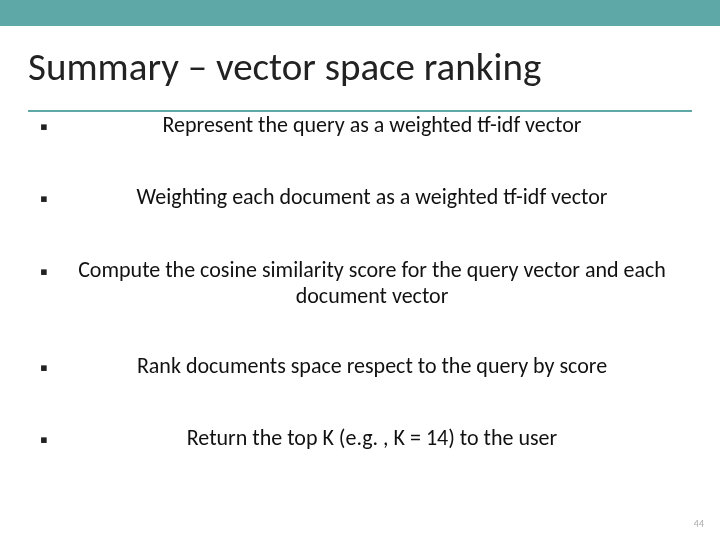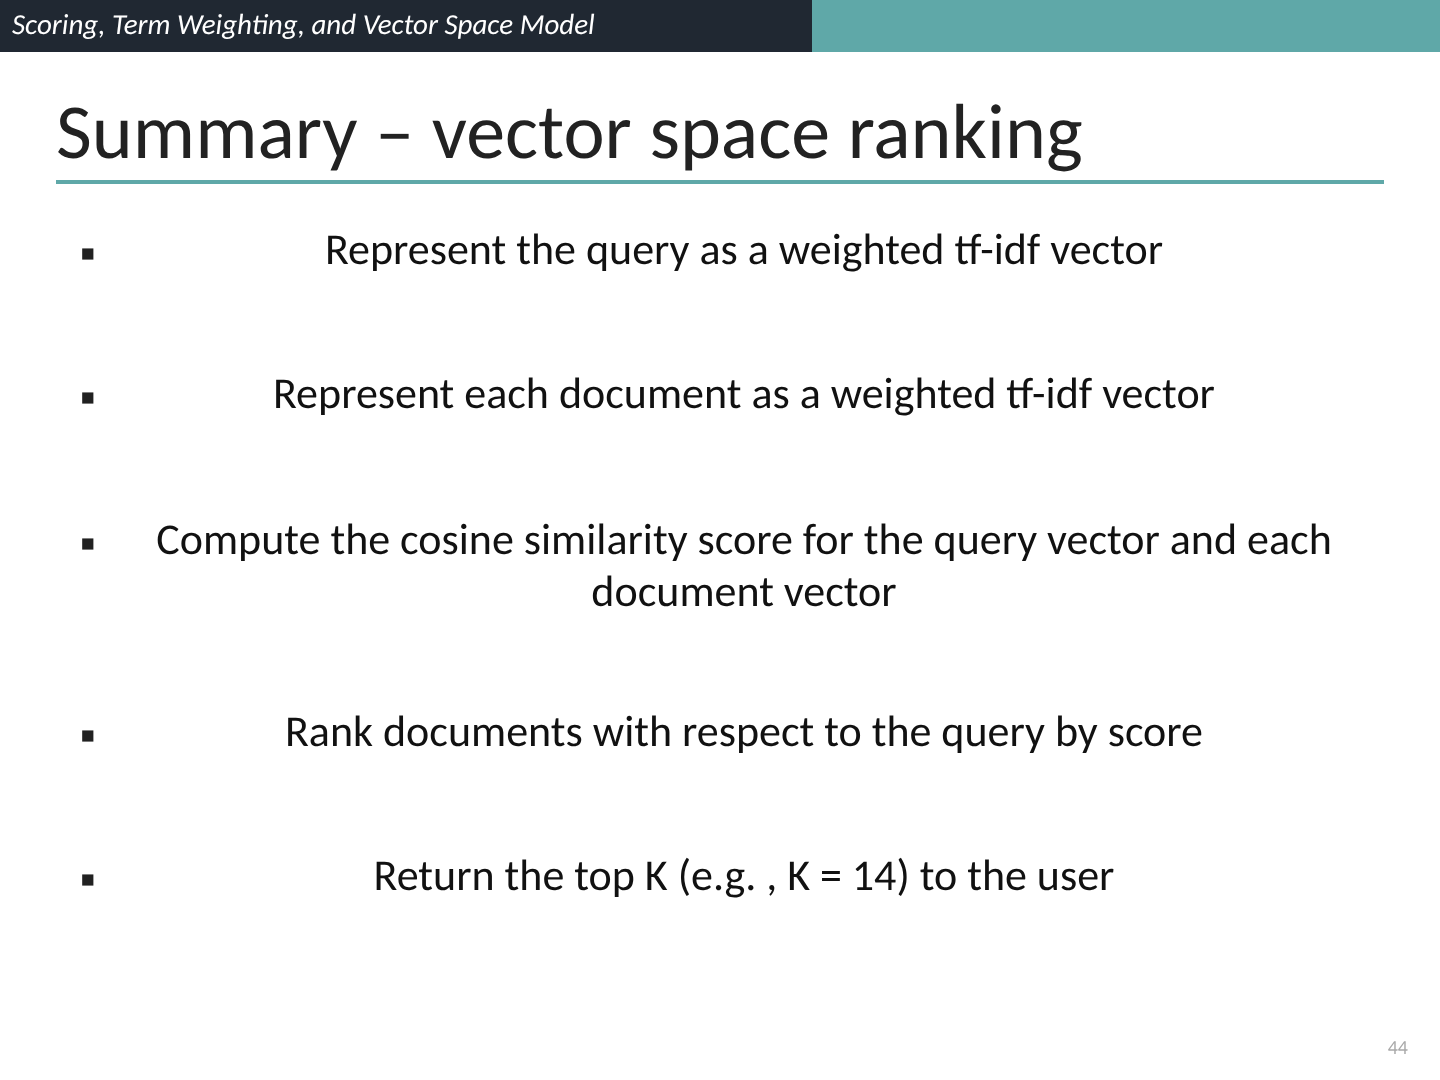--- a/index.html
+++ b/index.html
@@ -1,55 +1,54 @@
 <!DOCTYPE html>
 <html><head>
 <meta charset="utf-8">
 <style>
   * { box-sizing: border-box; margin: 0; padding: 0; }
   html, body { width: 720px; height: 540px; font-family: Calibri, "Segoe UI", Arial, sans-serif; background: #fff; overflow: hidden; }
   .slide { position: relative; width: 720px; height: 540px; background: #fff; }
   .top-bar { position: absolute; top: 0; left: 0; width: 720px; height: 26px; background: #5fa8a8; }
   .top-bar-dark { position: absolute; top: 0; left: 0; width: 406px; height: 26px; background: #202832; color: #fff; font-style: italic; font-size: 14.5px; line-height: 24px; padding-left: 6px; }
   .title-wrap { position: absolute; top: 44px; left: 28px; width: 664px; border-bottom: 2.5px solid #5fa8a8; }
-  .title { font-size: 39px; color: #222; font-weight: 400; line-height: 1.18; padding-bottom: 0; }
+  .title { font-size: 39px; color: #222; font-weight: 400; line-height: 1.18; padding-bottom: 20px; }
   .body { position: absolute; top: 112px; left: 40px; width: 640px; }
   .item { display: flex; align-items: flex-start; margin-bottom: 44px; }
   .bullet { width: 24px; font-size: 22px; color: #212121; line-height: 1.2; padding-top: 2px; }
   .text { flex: 1; font-size: 22px; color: #111; line-height: 1.18; text-align: center; }
   .pagenum { position: absolute; right: 16px; bottom: 10px; font-size: 10px; color: #aaa; }
 </style>
 </head>
 <body>
 
 <div class="slide">
 
   <div class="top-bar"></div>
-  <div class="top-bar-dark">Scoring, Term Weighting, and Vector Space Model</div>
 
   <div class="title-wrap">
     <div class="title">Summary – vector space ranking</div>
   </div>
 
   <div class="body">
     <div class="item">
       <div class="bullet">▪</div>
       <div class="text">Represent the query as a weighted tf-idf vector</div>
     </div>
     <div class="item">
       <div class="bullet">▪</div>
-      <div class="text">Represent each document as a weighted tf-idf vector</div>
+      <div class="text">Weighting each document as a weighted tf-idf vector</div>
     </div>
     <div class="item">
       <div class="bullet">▪</div>
       <div class="text">Compute the cosine similarity score for the query vector and each document vector</div>
     </div>
     <div class="item">
       <div class="bullet">▪</div>
-      <div class="text">Rank documents with respect to the query by score</div>
+      <div class="text">Rank documents space respect to the query by score</div>
     </div>
     <div class="item" style="margin-bottom:0;">
       <div class="bullet">▪</div>
       <div class="text">Return the top K (e.g. , K = 14) to the user</div>
     </div>
   </div>
 
   <div class="pagenum">44</div>
 
 </div>

